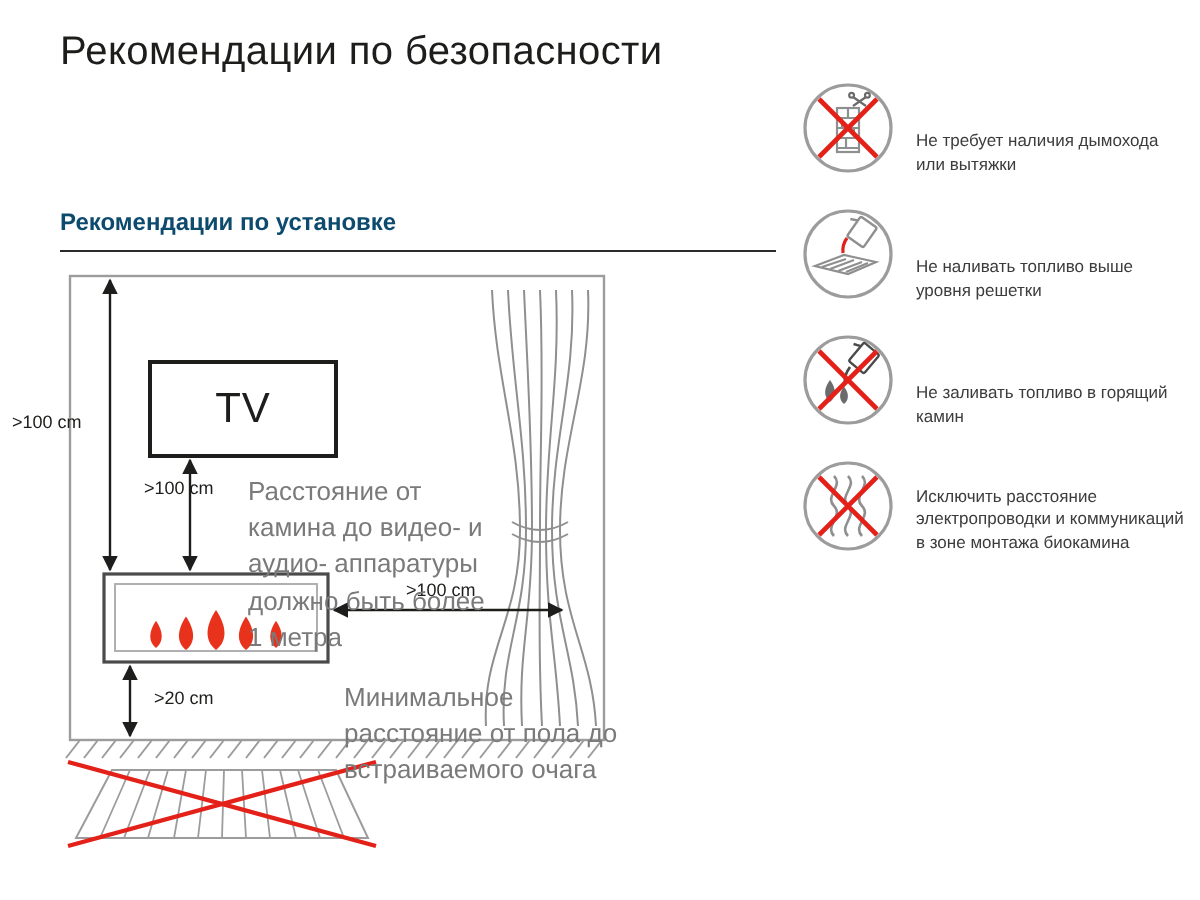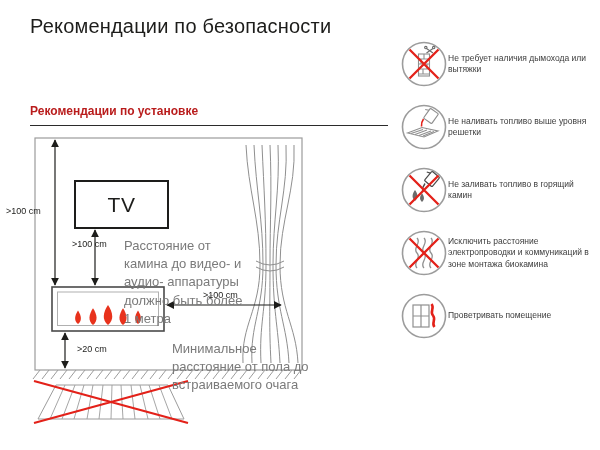--- a/index.html
+++ b/index.html
@@ -3,42 +3,42 @@
 <meta charset="utf-8">
 <style>
   * { margin: 0; padding: 0; box-sizing: border-box; }
   html, body { width: 600px; height: 450px; background: #ffffff; overflow: hidden;
     font-family: "Liberation Sans", sans-serif; color: #1d1d1b; }
   .page { position: relative; width: 600px; height: 450px; background: #fff; }
 
   .title { position: absolute; left: 30px; top: 15px; font-size: 20px; font-weight: 400;
     color: #1d1d1b; letter-spacing: 0.2px; }
   .subtitle { position: absolute; left: 30px; top: 104px; width: 358px; font-size: 12px;
-    font-weight: 700; color: #b91c1c; padding-bottom: 7px; border-bottom: 1.5px solid #2b2b2b; }
+    font-weight: 700; color: #0c4a6e; padding-bottom: 7px; border-bottom: 1.5px solid #2b2b2b; }
 
   .diagram { position: absolute; left: 0; top: 135px; width: 395px; height: 312px; }
   .diagram svg.scene { position: absolute; left: 0; top: 0; }
 
   .tv-label { position: absolute; left: 75px; top: 46px; width: 93px; height: 47px;
     display: flex; align-items: center; justify-content: center;
     font-size: 21px; font-weight: 400; letter-spacing: 0.5px; color: #1d1d1b; border-radius: 16px; }
 
   .dim { position: absolute; font-size: 9px; font-weight: 400; color: #1d1d1b; white-space: nowrap; }
   .dim-wall   { left: 6px;  top: 71px;  }
   .dim-tv     { left: 72px; top: 104px; }
   .dim-curtain{ left: 203px; top: 155px; }
   .dim-floor  { left: 77px; top: 209px; }
 
   .note { position: absolute; font-size: 13px; line-height: 1.4; color: #7a7a7a; }
   .note-tv    { left: 124px; top: 102px; width: 128px; }
   .note-floor { left: 124px; top: 205px; width: 155px; margin-left: 48px; }
 
   .safety-list { position: absolute; left: 400px; top: 40px; width: 196px;
     display: flex; flex-direction: column; gap: 15px; }
-  .safety-row { display: flex; align-items: center; min-height: 48px; }
+  .safety-row { display: flex; align-items: flex-end; gap: 10px; min-height: 48px; }
   .sicon { flex: 0 0 48px; width: 48px; height: 48px; }
   .sicon svg { width: 48px; height: 48px; display: block; }
   .stext { font-size: 8.5px; line-height: 1.35; color: #3c3c3c; }
 </style>
 </head>
 <body>
 
 <div class="page">
 
   <h1 class="title">Рекомендации по безопасности</h1>
@@ -173,28 +173,15 @@
             <path d="M17 9 c5 5 -5 10 0 15 c5 5 -5 10 0 15"></path>
             <path d="M24 9 c5 5 -5 10 0 15 c5 5 -5 10 0 15"></path>
             <path d="M31 9 c5 5 -5 10 0 15 c5 5 -5 10 0 15"></path>
           </g>
           <path d="M9.5 9.5 L38.5 38.5 M38.5 9.5 L9.5 38.5" stroke="#e32119" stroke-width="2.3" fill="none"></path>
         </svg>
       </span>
       <span class="stext">Исключить расстояние электропроводки и коммуникаций в зоне монтажа биокамина</span>
     </div>
 
-    <div class="safety-row">
-      <span class="sicon">
-        <svg viewBox="0 0 48 48">
-          <circle cx="24" cy="24" r="21.5" fill="#fff" stroke="#9c9c9c" stroke-width="1.6"></circle>
-          <g stroke="#8f8f8f" stroke-width="1.2" fill="none">
-            <rect x="13" y="13" width="16" height="22"></rect>
-            <path d="M21 13 v22 M13 24 h16"></path>
-          </g>
-          <path d="M31.5 12 c3.5 4 -2 7.5 1.5 11.5 c3.5 4 -2 7.5 1.5 11.5" stroke="#e32119" stroke-width="2.6" fill="none"></path>
-        </svg>
-      </span>
-      <span class="stext">Проветривать помещение</span>
-    </div>
 
   </div>
 </div>
 
 </body></html>

